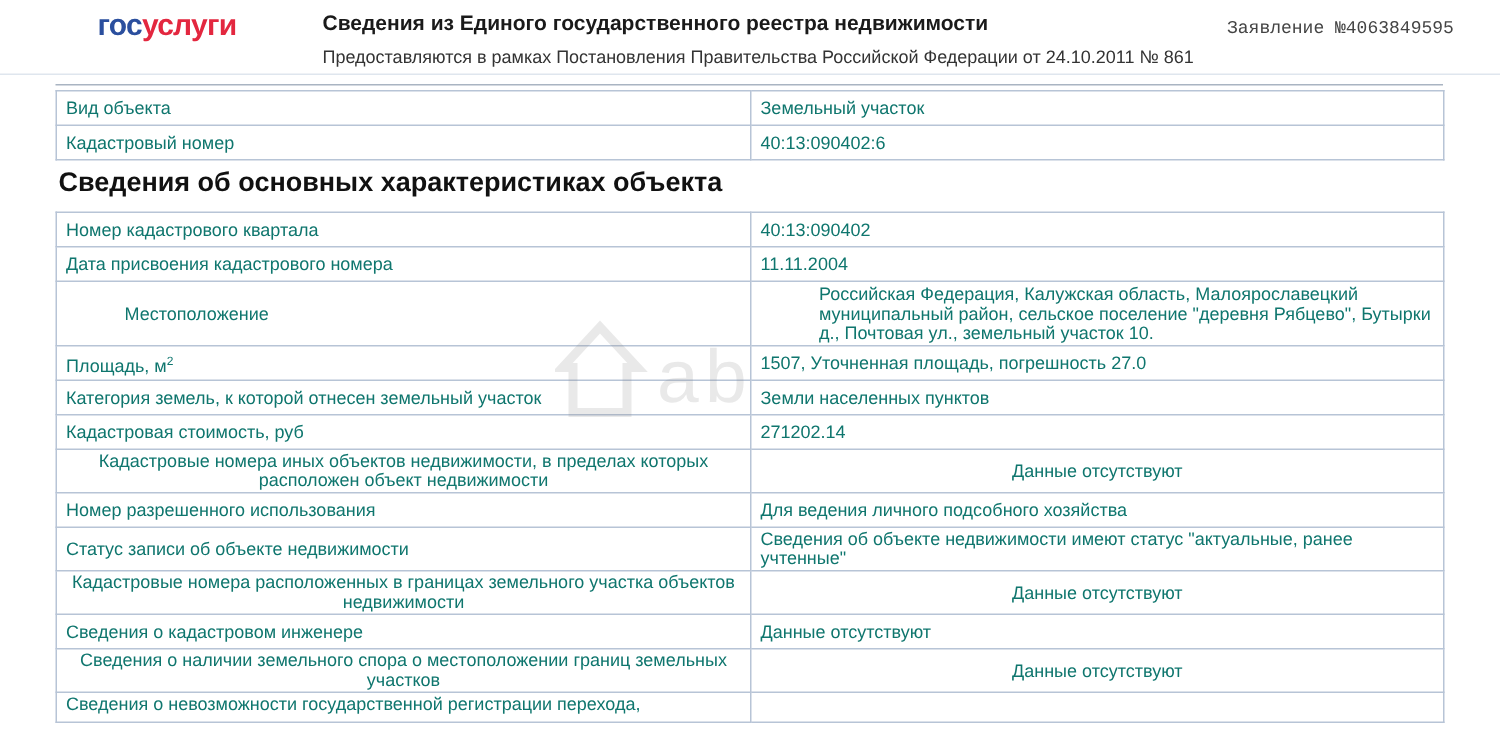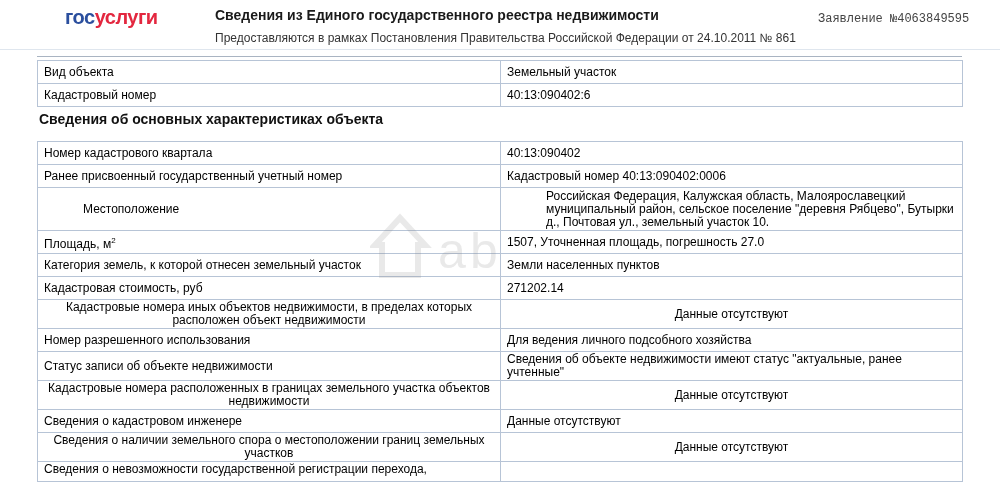--- a/index.html
+++ b/index.html
@@ -10,27 +10,27 @@
   .logo { position: absolute; left: 37px; top: 6px; font-size: 20px; font-weight: bold; letter-spacing: -0.5px; margin-left: 28px; }
   .logo .p1 { color: #2b4f9e; }
   .logo .p2 { color: #e3273f; }
   .title { position: absolute; left: 215px; top: 7px; font-size: 14px; font-weight: bold; color: #1a1a1a; }
   .subtitle { position: absolute; left: 215px; top: 31px; font-size: 12px; color: #333; text-align: center; }
   .claim { position: absolute; left: 818px; top: 12px; font-size: 12px; color: #444; font-family: Liberation Mono, monospace; }
 
   .topline { position: absolute; left: 37px; top: 56px; width: 925px; height: 1px; background: #a9b4c2; }
 
   table { position: absolute; left: 37px; border-collapse: collapse; width: 925px; table-layout: fixed; }
-  td { border: 1.5px solid #b7c4d6; font-size: 12px; padding: 1px 6px; vertical-align: middle; color: #000000; line-height: 13px; margin-top: 47px; }
+  td { border: 1.5px solid #b7c4d6; font-size: 12px; padding: 1px 6px; vertical-align: middle; color: #0f766e; line-height: 13px; margin-top: 47px; }
   td.k { width: 463px; }
   td.v { width: 462px; }
 
   #t1 { top: 60px; }
   #t1 td { height: 23px; }
-  .section { position: absolute; left: 39px; top: 111px; font-size: 14px; font-weight: bold; color: #111; }
+  .section { position: absolute; left: 39px; top: 111px; font-size: 18px; font-weight: bold; color: #111; }
   #t2 { top: 141px; }
   #t2 td { height: 23px; }
   #t2 tr.tall3 td { height: 43px; padding-left: 45px; }
   #t2 tr.tall2 td { height: 29px; text-align: center; }
   #t2 tr.cut td { height: 20px; vertical-align: top; }
   sup { font-size: 8px; }
 
   .watermark { position: absolute; left: 370px; top: 210px; width: 160px; height: 70px; pointer-events: none; opacity: 0.18; }
 </style>
 </head>
@@ -62,22 +62,22 @@
 
 <div class="section">Сведения об основных характеристиках объекта</div>
 
 <table id="t2">
   <tbody>
       <tr>
     <td class="k">Номер кадастрового квартала</td>
     <td class="v">40:13:090402</td>
   </tr>
   <tr>
-    <td class="k">Ранее присвоенный государственный учетный номер</td>
-    <td class="v">Кадастровый номер 40:13:090402:0006</td>
+    <td class="k">Дата присвоения кадастрового номера</td>
+    <td class="v">11.11.2004</td>
   </tr>
   <tr class="tall3">
     <td class="k">Местоположение</td>
     <td class="v">Российская Федерация, Калужская область, Малоярославецкий муниципальный район, сельское поселение "деревня Рябцево", Бутырки д., Почтовая ул., земельный участок 10.</td>
   </tr>
   <tr>
     <td class="k"><span>Площадь, м</span><sup>2</sup></td>
     <td class="v">1507, Уточненная площадь, погрешность 27.0</td>
   </tr>
   <tr>

